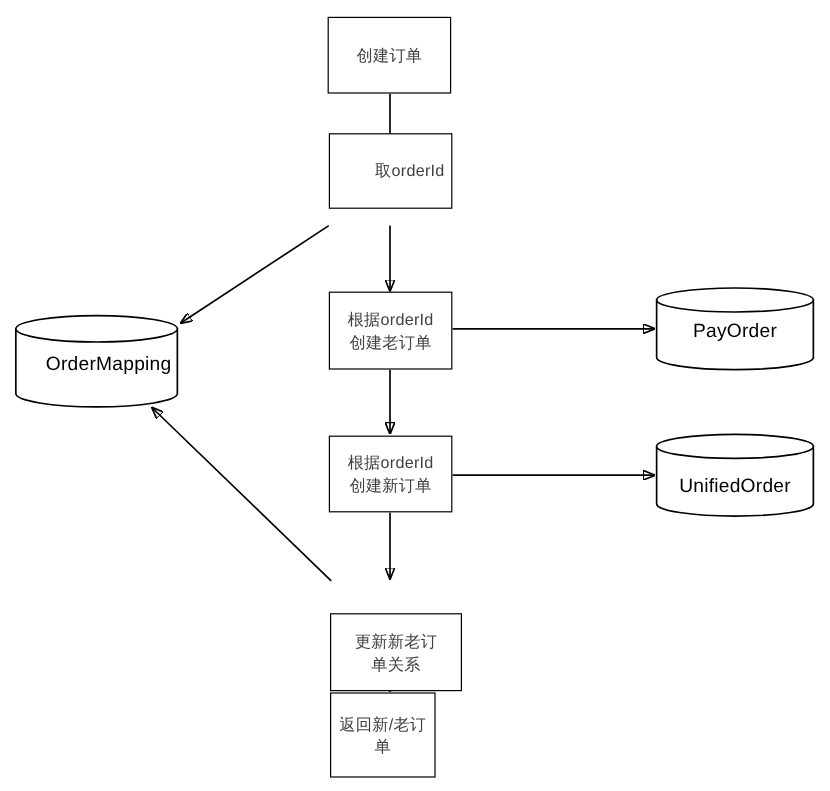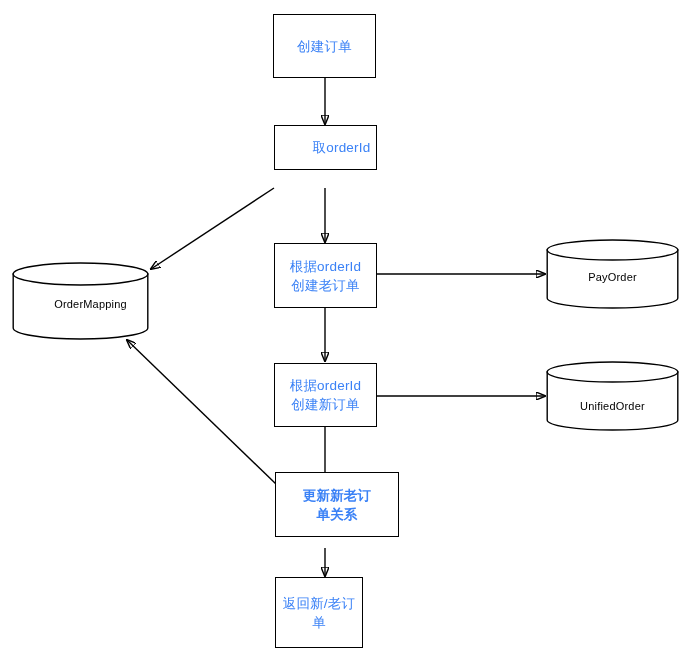--- a/index.html
+++ b/index.html
@@ -19,42 +19,42 @@
     position: absolute;
     box-sizing: border-box;
     display: flex;
     align-items: center;
     justify-content: center;
     text-align: center;
   }
   .proc {
     border: 1.4px solid #000000;
     background: #ffffff;
-    color: #3b82f6;
+    color: #404040;
     font-size: 13.5px;
     line-height: 19px;
     letter-spacing: 0.2px;
   }
   .proc .label {
     display: block;
     white-space: pre-line;
   }
   .db {
     background: transparent;
   }
   .db svg {
     position: absolute;
     left: 0;
     top: 0;
     overflow: visible;
   }
   .db .label {
     position: relative;
     z-index: 2;
-    font-size: 11px;
+    font-size: 16px;
     color: #000000;
     letter-spacing: 0.2px;
     white-space: pre-line;
   }
   #edges {
     position: absolute;
     left: 0;
     top: 0;
     width: 692px;
     height: 659px;
@@ -94,35 +94,35 @@
 
     <line x1="276" y1="484" x2="127" y2="340" marker-end="url(#arrow)"></line>
 
     <line x1="325" y1="548" x2="325" y2="576" marker-end="url(#arrow)"></line>
   </svg>
 
   <div class="node proc" style="left:273px; top:14px; width:103px; height:64px;">
     <span class="label">创建订单</span>
   </div>
 
-  <div class="node proc" style="left:274px; top:125px; width:103px; height:45px;padding-left:32px;">
+  <div class="node proc" style="left:274px; top:111px; width:103px; height:63px;padding-left:32px;">
     <span class="label">取orderId</span>
   </div>
 
   <div class="node proc" style="left:274px; top:243px; width:103px; height:65px;">
     <span class="label">根据orderId
 创建老订单</span>
   </div>
 
   <div class="node proc" style="left:274px; top:363px; width:103px; height:64px;">
     <span class="label">根据orderId
 创建新订单</span>
   </div>
 
-  <div class="node proc" style="left:275px; top:472px; width:124px; height:65px;font-weight:bold;">
+  <div class="node proc" style="left:275px; top:511px; width:110px; height:65px;">
     <span class="label">更新新老订
 单关系</span>
   </div>
 
   <div class="node proc" style="left:275px; top:577px; width:88px; height:71px;">
     <span class="label">返回新/老订
 单</span>
   </div>
 
   <div class="node db" style="left:12px; top:262px; width:157px; height:78px;">

